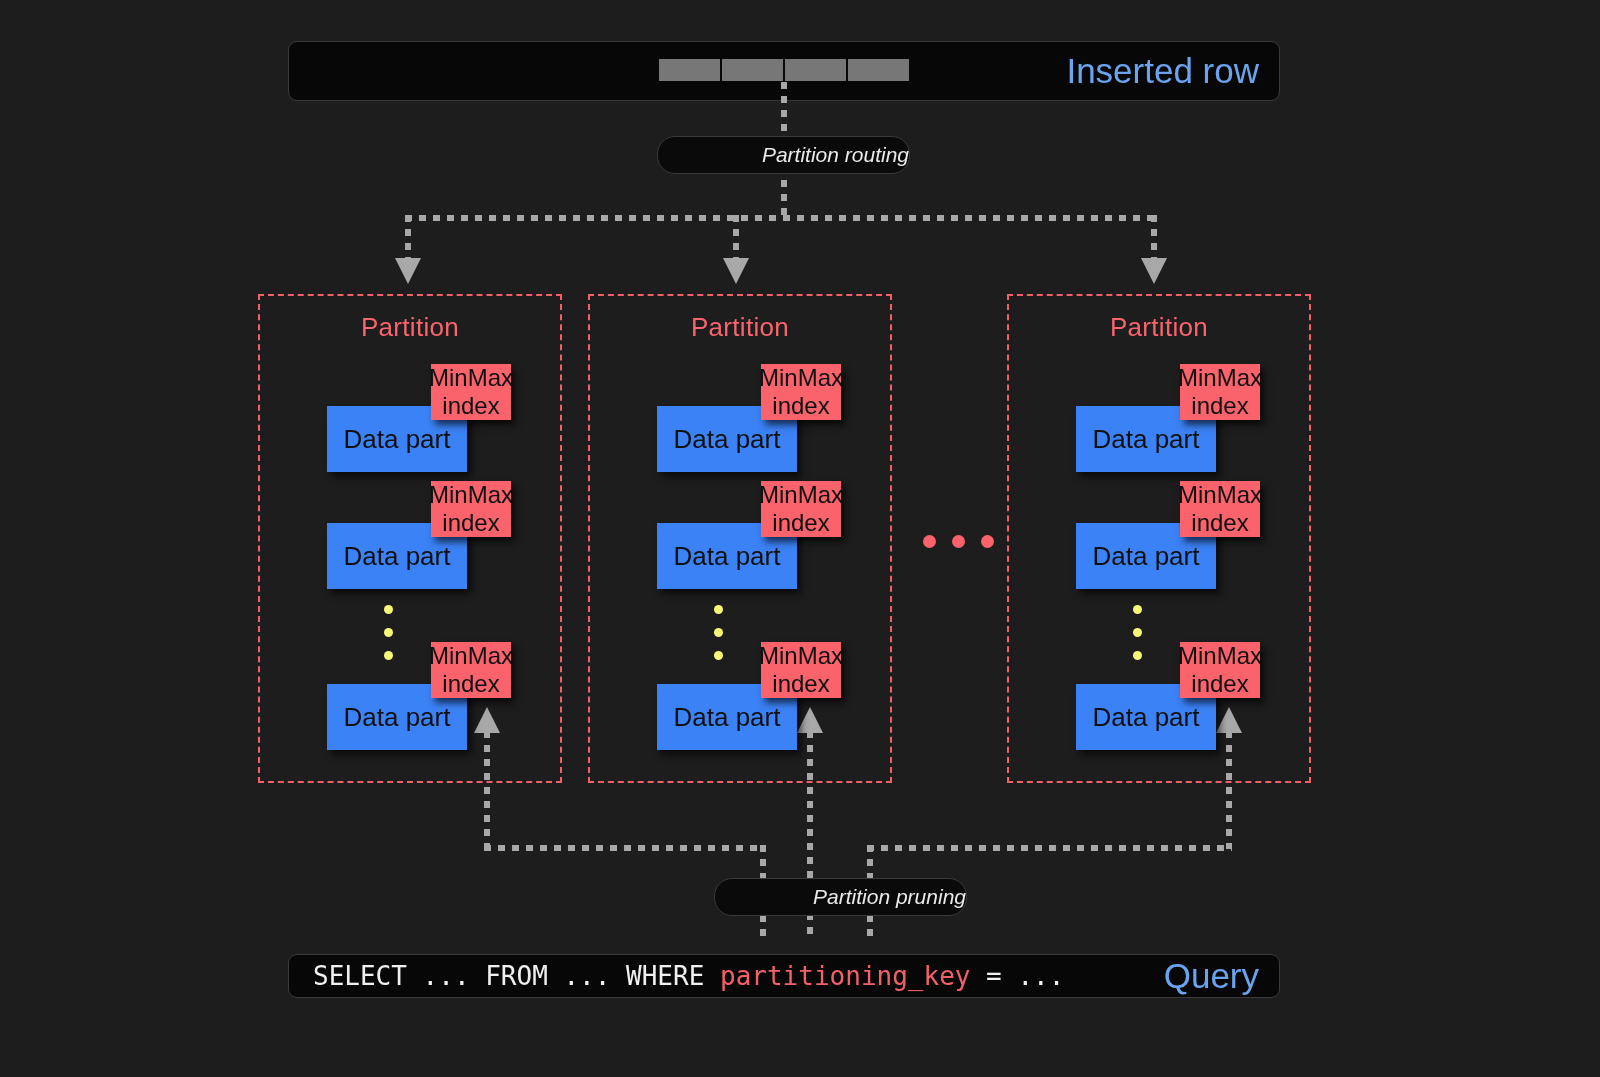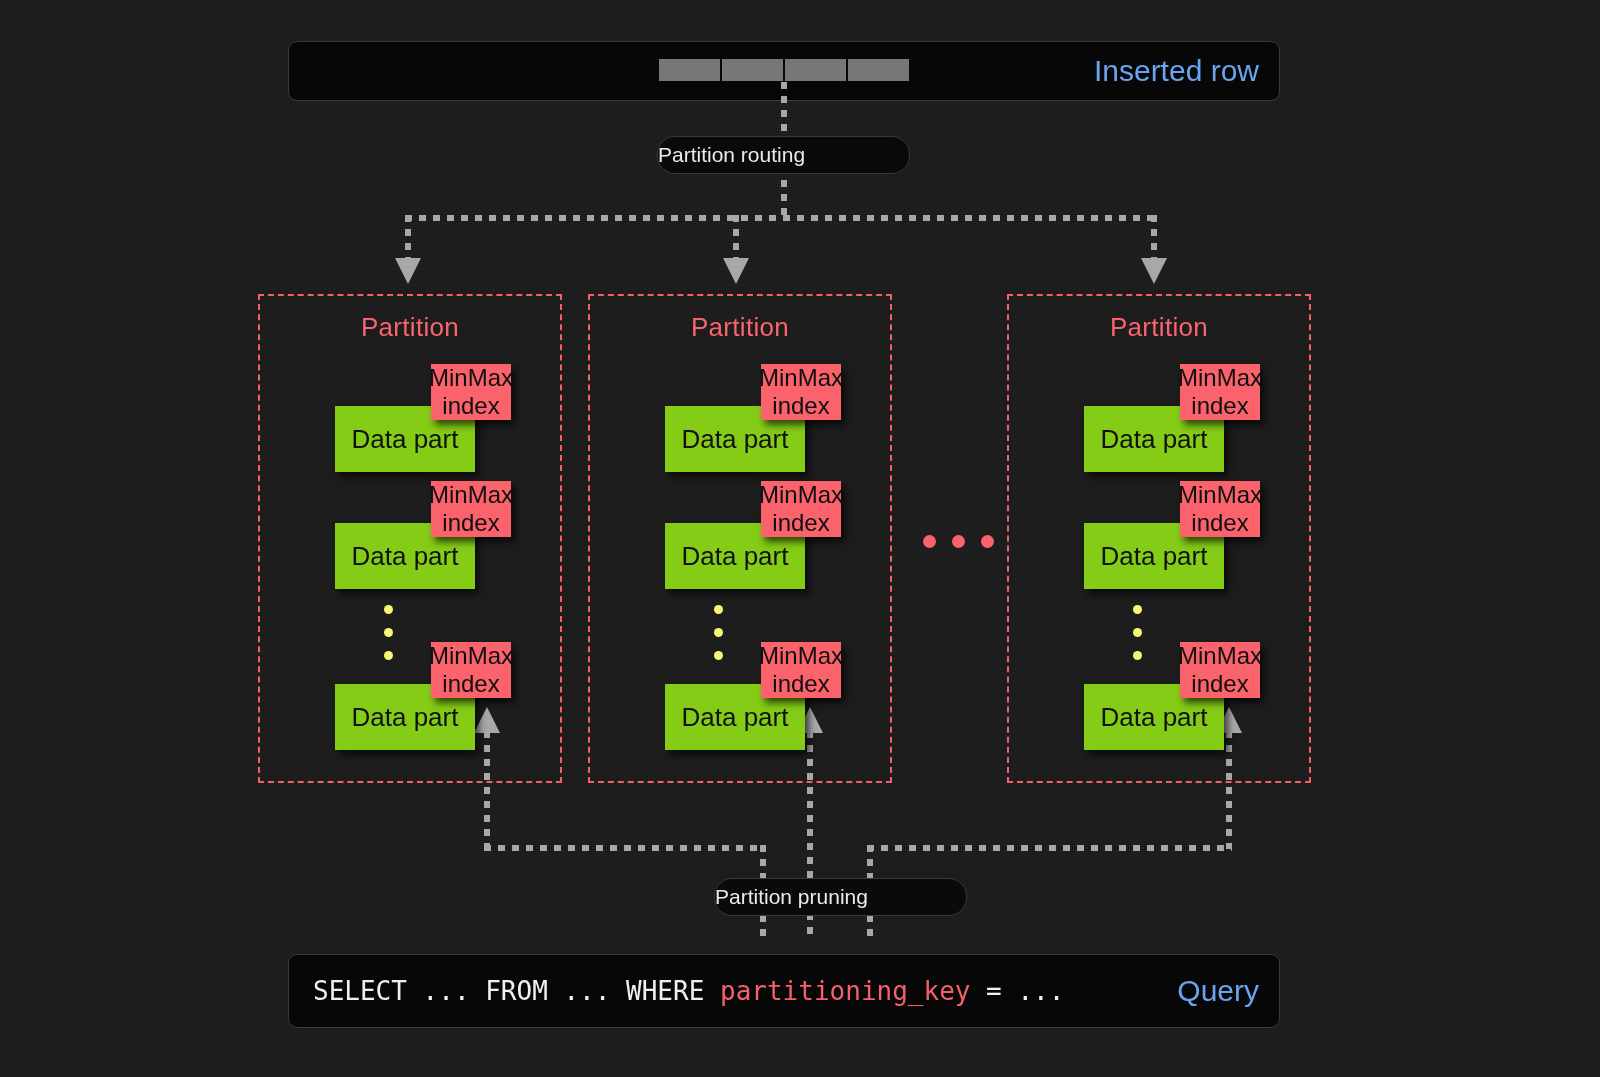--- a/index.html
+++ b/index.html
@@ -27,21 +27,21 @@
     background: #070707;
     border: 1px solid #3a3a3a;
     border-radius: 9px;
     box-sizing: border-box;
   }
   .bar-label {
     position: absolute;
     right: 20px;
     top: 50%;
     transform: translateY(-50%);
-    font-size: 30px;
+    font-size: 35px;
     color: #6aa4f0;
     white-space: nowrap;
     margin-left: 39px;
   }
 
   
   .row-cells {
     position: absolute;
     left: 659px;
     top: 59px;
@@ -57,24 +57,25 @@
 
   
   .pill {
     position: absolute;
     background: #0a0a0a;
     border: 1px solid #3a3a3a;
     border-radius: 18px;
     box-sizing: border-box;
     display: flex;
     align-items: center;
-    justify-content: flex-start;
+    justify-content: flex-end;
     color: #eaeaea;
     font-size: 21px;
     z-index: 8;
+    font-style: italic;
   }
 
   
   .partition {
     position: absolute;
     top: 294px;
     width: 304px;
     height: 489px;
     border: 2px dashed #f4606a;
     box-sizing: border-box;
@@ -88,25 +89,25 @@
     text-align: center;
     font-size: 26px;
     color: #f9646e;
     letter-spacing: .3px;
   }
 
   
   .part-group { position: absolute; }
   .data-part {
     position: absolute;
-    left: 16px;
+    left: 8px;
     top: 42px;
     width: 140px;
     height: 66px;
-    background: #84cc16;
+    background: #3b82f6;
     color: #101010;
     font-size: 26px;
     display: flex;
     align-items: center;
     justify-content: center;
     box-shadow: 4px 5px 7px rgba(0,0,0,.65);
     z-index: 2;
   }
   .minmax {
     position: absolute;
@@ -348,18 +349,18 @@
   <div class="hline" style="left:484px; top:845px; width:282px;"></div>
   <div class="hline" style="left:867px; top:845px; width:365px;"></div>
 
   <div class="vline" style="left:760px; top:845px; height:92px;"></div>
   <div class="vline" style="left:867px; top:845px; height:92px;"></div>
 
   <div class="pill" style="left:680px; top:878px; width:253px; height:38px;margin-left:34px;">
     <span>Partition pruning</span>
   </div>
 
-  <div class="bar" style="left:288px; top:954px; width:992px; height:74px;">
+  <div class="bar" style="left:288px; top:954px; width:992px; height:44px;">
     <span class="sql"><span class="kw">SELECT ... FROM ... WHERE </span><span class="key">partitioning_key</span><span class="kw"> = ...</span></span>
     <span class="bar-label">Query</span>
   </div>
 
 </div>
 
 </body></html>

